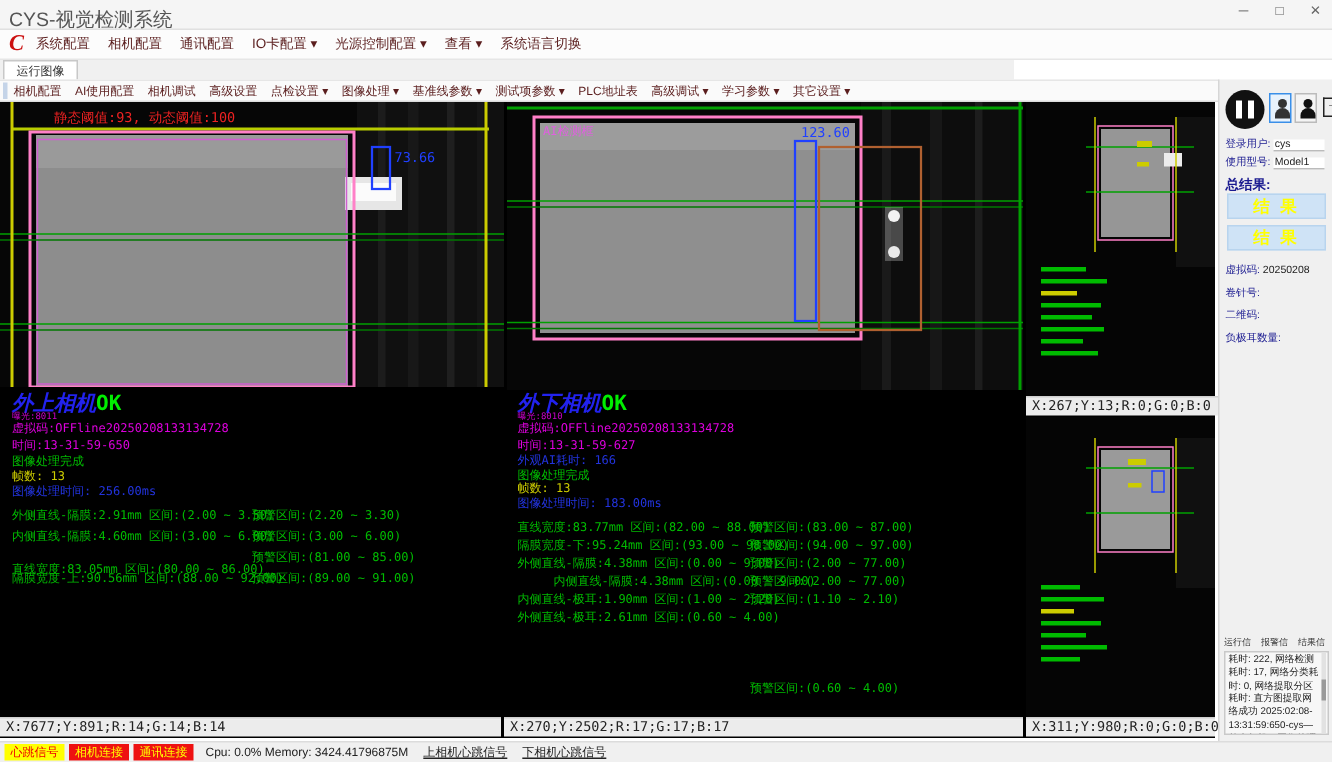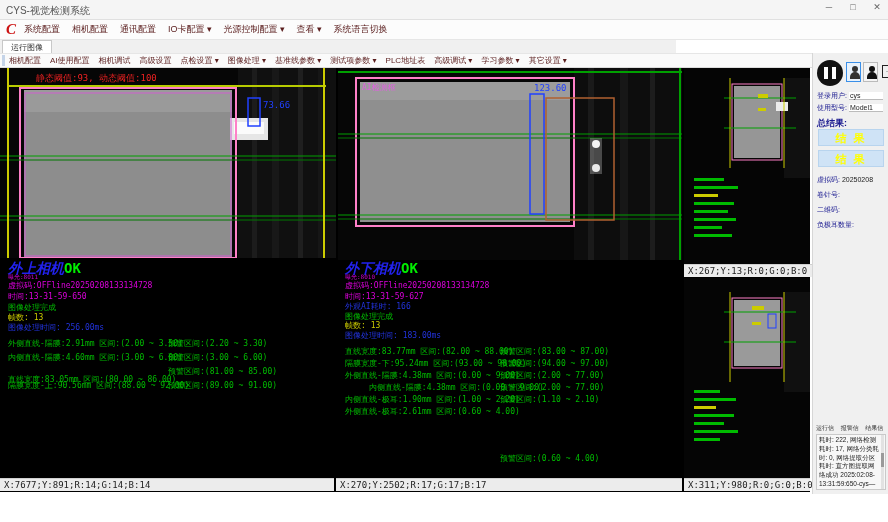--- a/index.html
+++ b/index.html
@@ -3,21 +3,21 @@
 <meta charset="utf-8">
 <style>
   * { margin:0; padding:0; box-sizing:border-box; }
   html,body { background:#fff; }
   .app {
     position:relative; width:888px; height:522px; overflow:hidden;
     font-family:"Liberation Sans", sans-serif; background:#fff;
   }
   
   .titlebar { position:absolute; left:0; top:0; width:888px; height:20px; background:#f5f5f5; border-bottom:1px solid #e0e0e0; }
-  .titlebar .title { position:absolute; left:6px; top:4px; font-size:10px; color:#555; }
+  .titlebar .title { position:absolute; left:6px; top:4px; font-size:13px; color:#555; }
   .wincontrols { position:absolute; right:4px; top:2px; display:flex; gap:10px; }
   .wincontrols span { font-size:9px; color:#666; width:14px; text-align:center; cursor:default; }
   
   .menubar { position:absolute; left:0; top:20px; width:888px; height:20px; background:#fcfcfc; border-bottom:1px solid #e6e6e6; display:flex; align-items:center; }
   .logo { font-family:"Liberation Serif", serif; font-style:italic; font-weight:bold; color:#cc1111; font-size:15px; margin:0 8px 0 6px; }
   .menubar .mi { font-size:9px; color:#5a1d1d; margin-right:12px; white-space:nowrap; }
   
   .tabrow { position:absolute; left:0; top:40px; width:676px; height:13px; background:#f0f0f0; }
   .tab { position:absolute; left:2px; top:0; height:13px; padding:1px 8px; background:#fff; border:1px solid #c8c8c8; border-bottom:none; font-size:8px; color:#333; }
   
@@ -301,14 +301,22 @@
       <span>运行信息</span>
       <span>报警信息</span>
       <span>结果信息</span>
     </div>
     <div class="logbox">耗时: 222, 网络检测耗时: 17, 网络分类耗时: 0, 网络提取分区耗时: 直方图提取网络成功 2025:02:08-13:31:59:650-cys—外上相机—图像处理耗时: 258.00ms</div>
     <div class="logscroll">
         <i></i>
       </div>
   </div>
 
+  <div class="statusbar">
+    <span class="badge yel">心跳信号</span>
+    <span class="badge red">相机连接</span>
+    <span class="badge red">通讯连接</span>
+    <span class="plain">Cpu: 0.0% Memory: 3424.41796875M</span>
+    <span class="link">上相机心跳信号</span>
+    <span class="link">下相机心跳信号</span>
+  </div>
 
 </div>
 
 </body></html>

